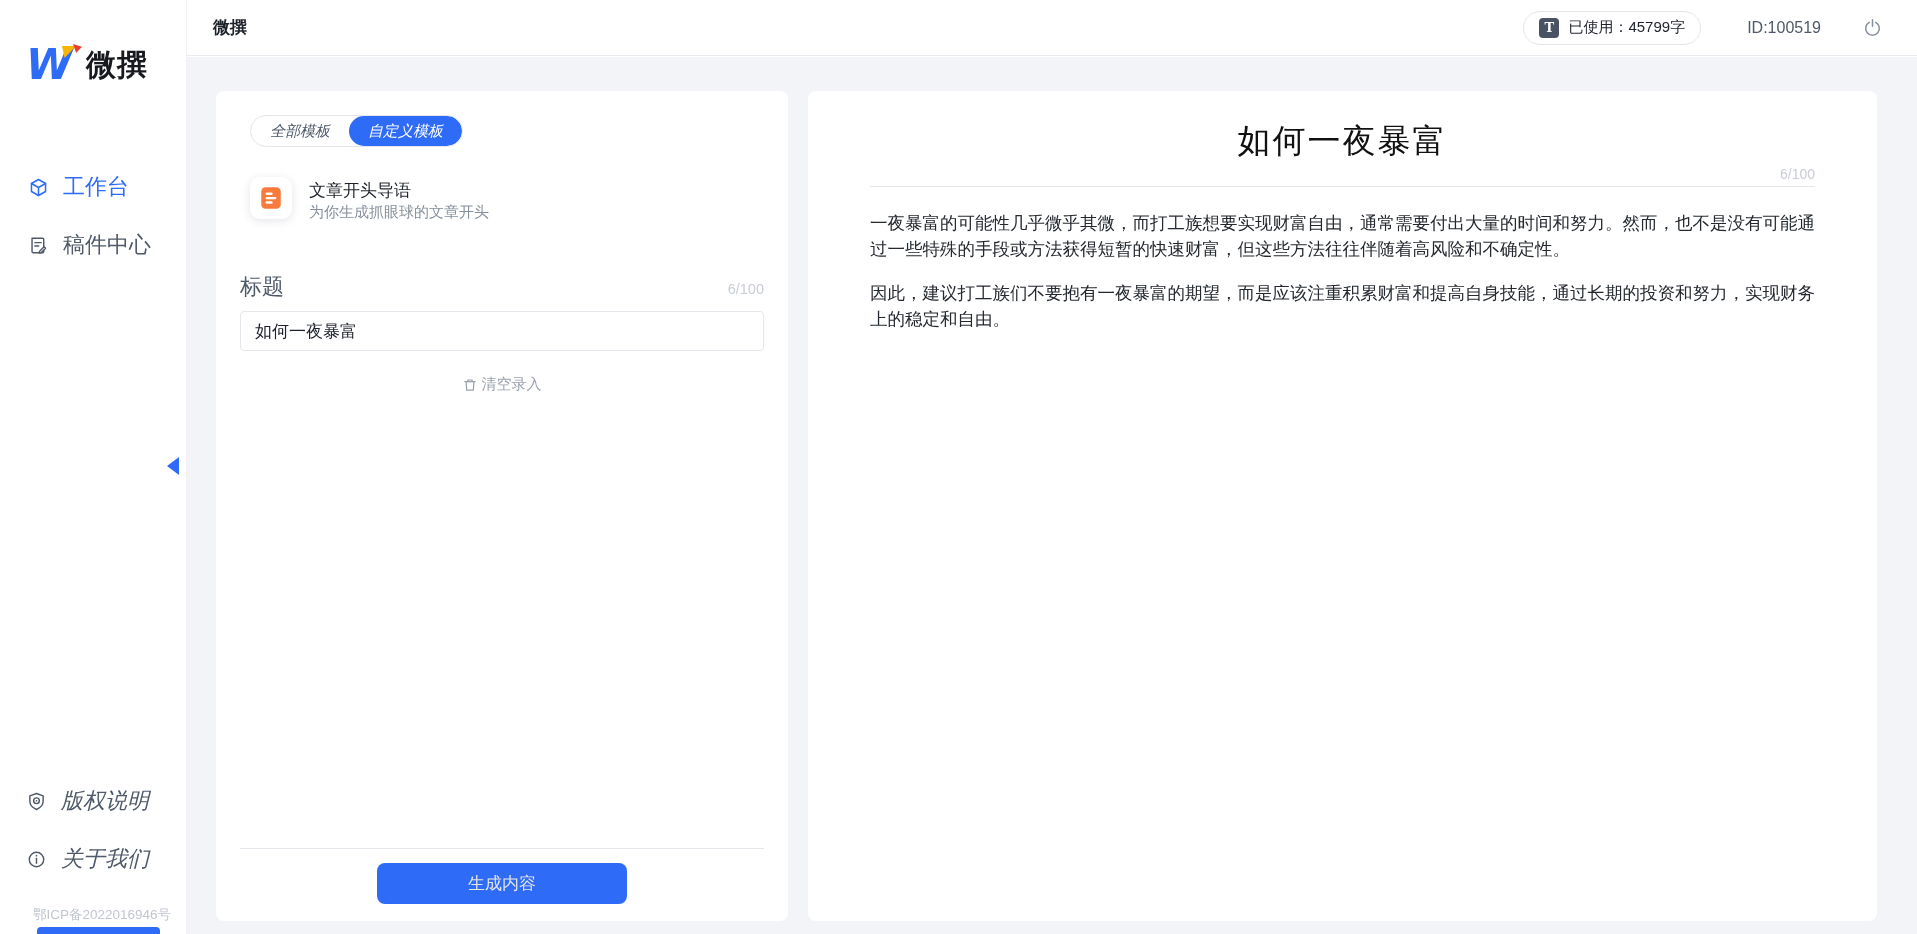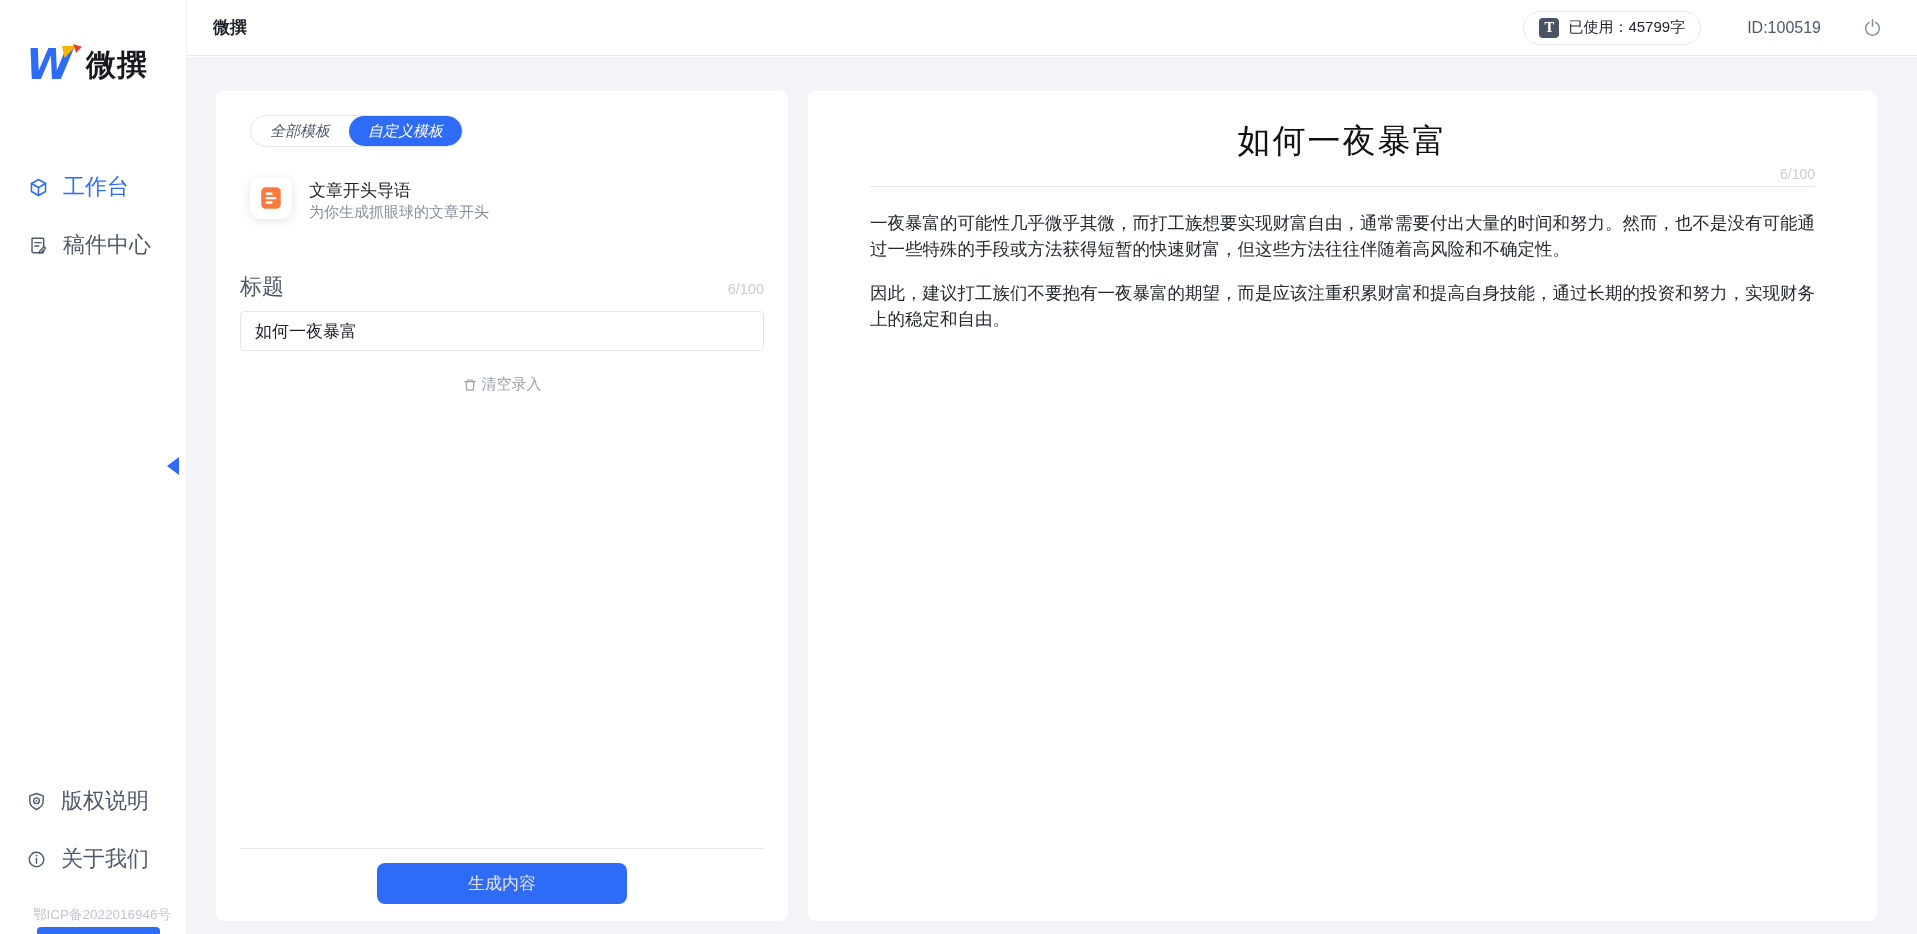--- a/index.html
+++ b/index.html
@@ -47,21 +47,21 @@
   .menu-item{
     display:flex; align-items:center; gap:15px;
     padding:10px 0 10px 29px; cursor:pointer;
     font-size:22px; color:var(--text2);
   }
   .menu-item + .menu-item{ margin-top:8px; }
   .menu-item.active{ color:var(--accent); }
   .menu-item .mi{ display:flex; align-items:center; }
 
   .sidebar-footer{ position:absolute; left:0; bottom:0; width:100%; }
-  .sidebar-footer .menu-item{ padding-left:27px; }
+  .sidebar-footer .menu-item{ padding-left:27px;font-style:italic; }
   .icp{
     padding:22px 0 10px 33px; font-size:13.5px; color:#c2c6cf;
     white-space:nowrap;
   }
   .bottom-strip{
     position:absolute; left:37px; bottom:0; width:123px; height:7px;
     background:var(--accent); border-radius:4px 4px 0 0;
   }
 
   .collapse-toggle{

